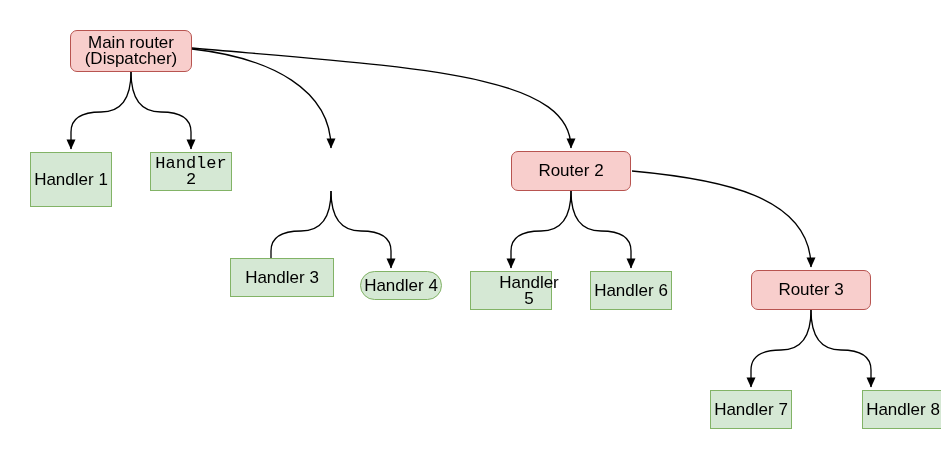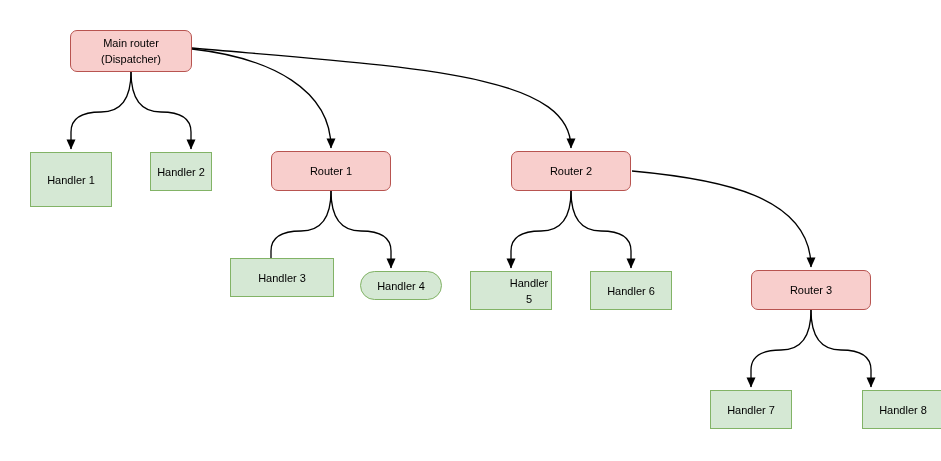--- a/index.html
+++ b/index.html
@@ -26,21 +26,21 @@
     stroke: #000000;
     stroke-width: 1.3;
   }
   .node {
     position: absolute;
     box-sizing: border-box;
     display: flex;
     align-items: center;
     justify-content: center;
     text-align: center;
-    font-size: 11px;
+    font-size: 17px;
     line-height: 16px;
     color: #000000;
   }
   .node .label {
     white-space: pre-line;
   }
   .router {
     background: #F8CECC;
     border: 1px solid #B85450;
     border-radius: 7px;
@@ -48,21 +48,21 @@
   .handler {
     background: #D5E8D4;
     border: 1px solid #82B366;
   }
   
   #n-main     { left: 70px;  top: 30px;  width: 122px; height: 42px; }
   #n-router1  { left: 271px; top: 151px; width: 120px; height: 40px; }
   #n-router2  { left: 511px; top: 151px; width: 120px; height: 40px; }
   #n-router3  { left: 751px; top: 270px; width: 120px; height: 40px; }
   #n-handler1 { left: 30px;  top: 152px; width: 82px;  height: 55px; }
-  #n-handler2 { left: 150px; top: 152px; width: 62px;  height: 39px; }
+  #n-handler2 { left: 150px; top: 152px; width: 82px;  height: 39px; font-family: Liberation Mono, monospace; }
   #n-handler3 { left: 230px; top: 258px; width: 104px;  height: 39px; }
   #n-handler4 { left: 360px; top: 271px; width: 82px;  height: 29px; border-radius: 18px; }
   #n-handler5 { left: 470px; top: 271px; width: 82px;  height: 39px; padding-left: 36px; }
   #n-handler6 { left: 590px; top: 271px; width: 82px;  height: 39px; }
   #n-handler7 { left: 710px; top: 390px; width: 82px;  height: 39px; }
   #n-handler8 { left: 830px; top: 390px; width: 82px;  height: 39px; margin-left: 32px; }
 </style>
 </head>
 <body>
 
@@ -97,23 +97,20 @@
   </div>
 
   <div id="n-handler1" class="node handler">
     <span class="label">Handler 1</span>
   </div>
 
   <div id="n-handler2" class="node handler">
     <span class="label">Handler 2</span>
   </div>
 
-  <div id="n-router1" class="node router">
-    <span class="label">Router 1</span>
-  </div>
 
   <div id="n-router2" class="node router">
     <span class="label">Router 2</span>
   </div>
 
   <div id="n-handler3" class="node handler">
     <span class="label">Handler 3</span>
   </div>
 
   <div id="n-handler4" class="node handler">

